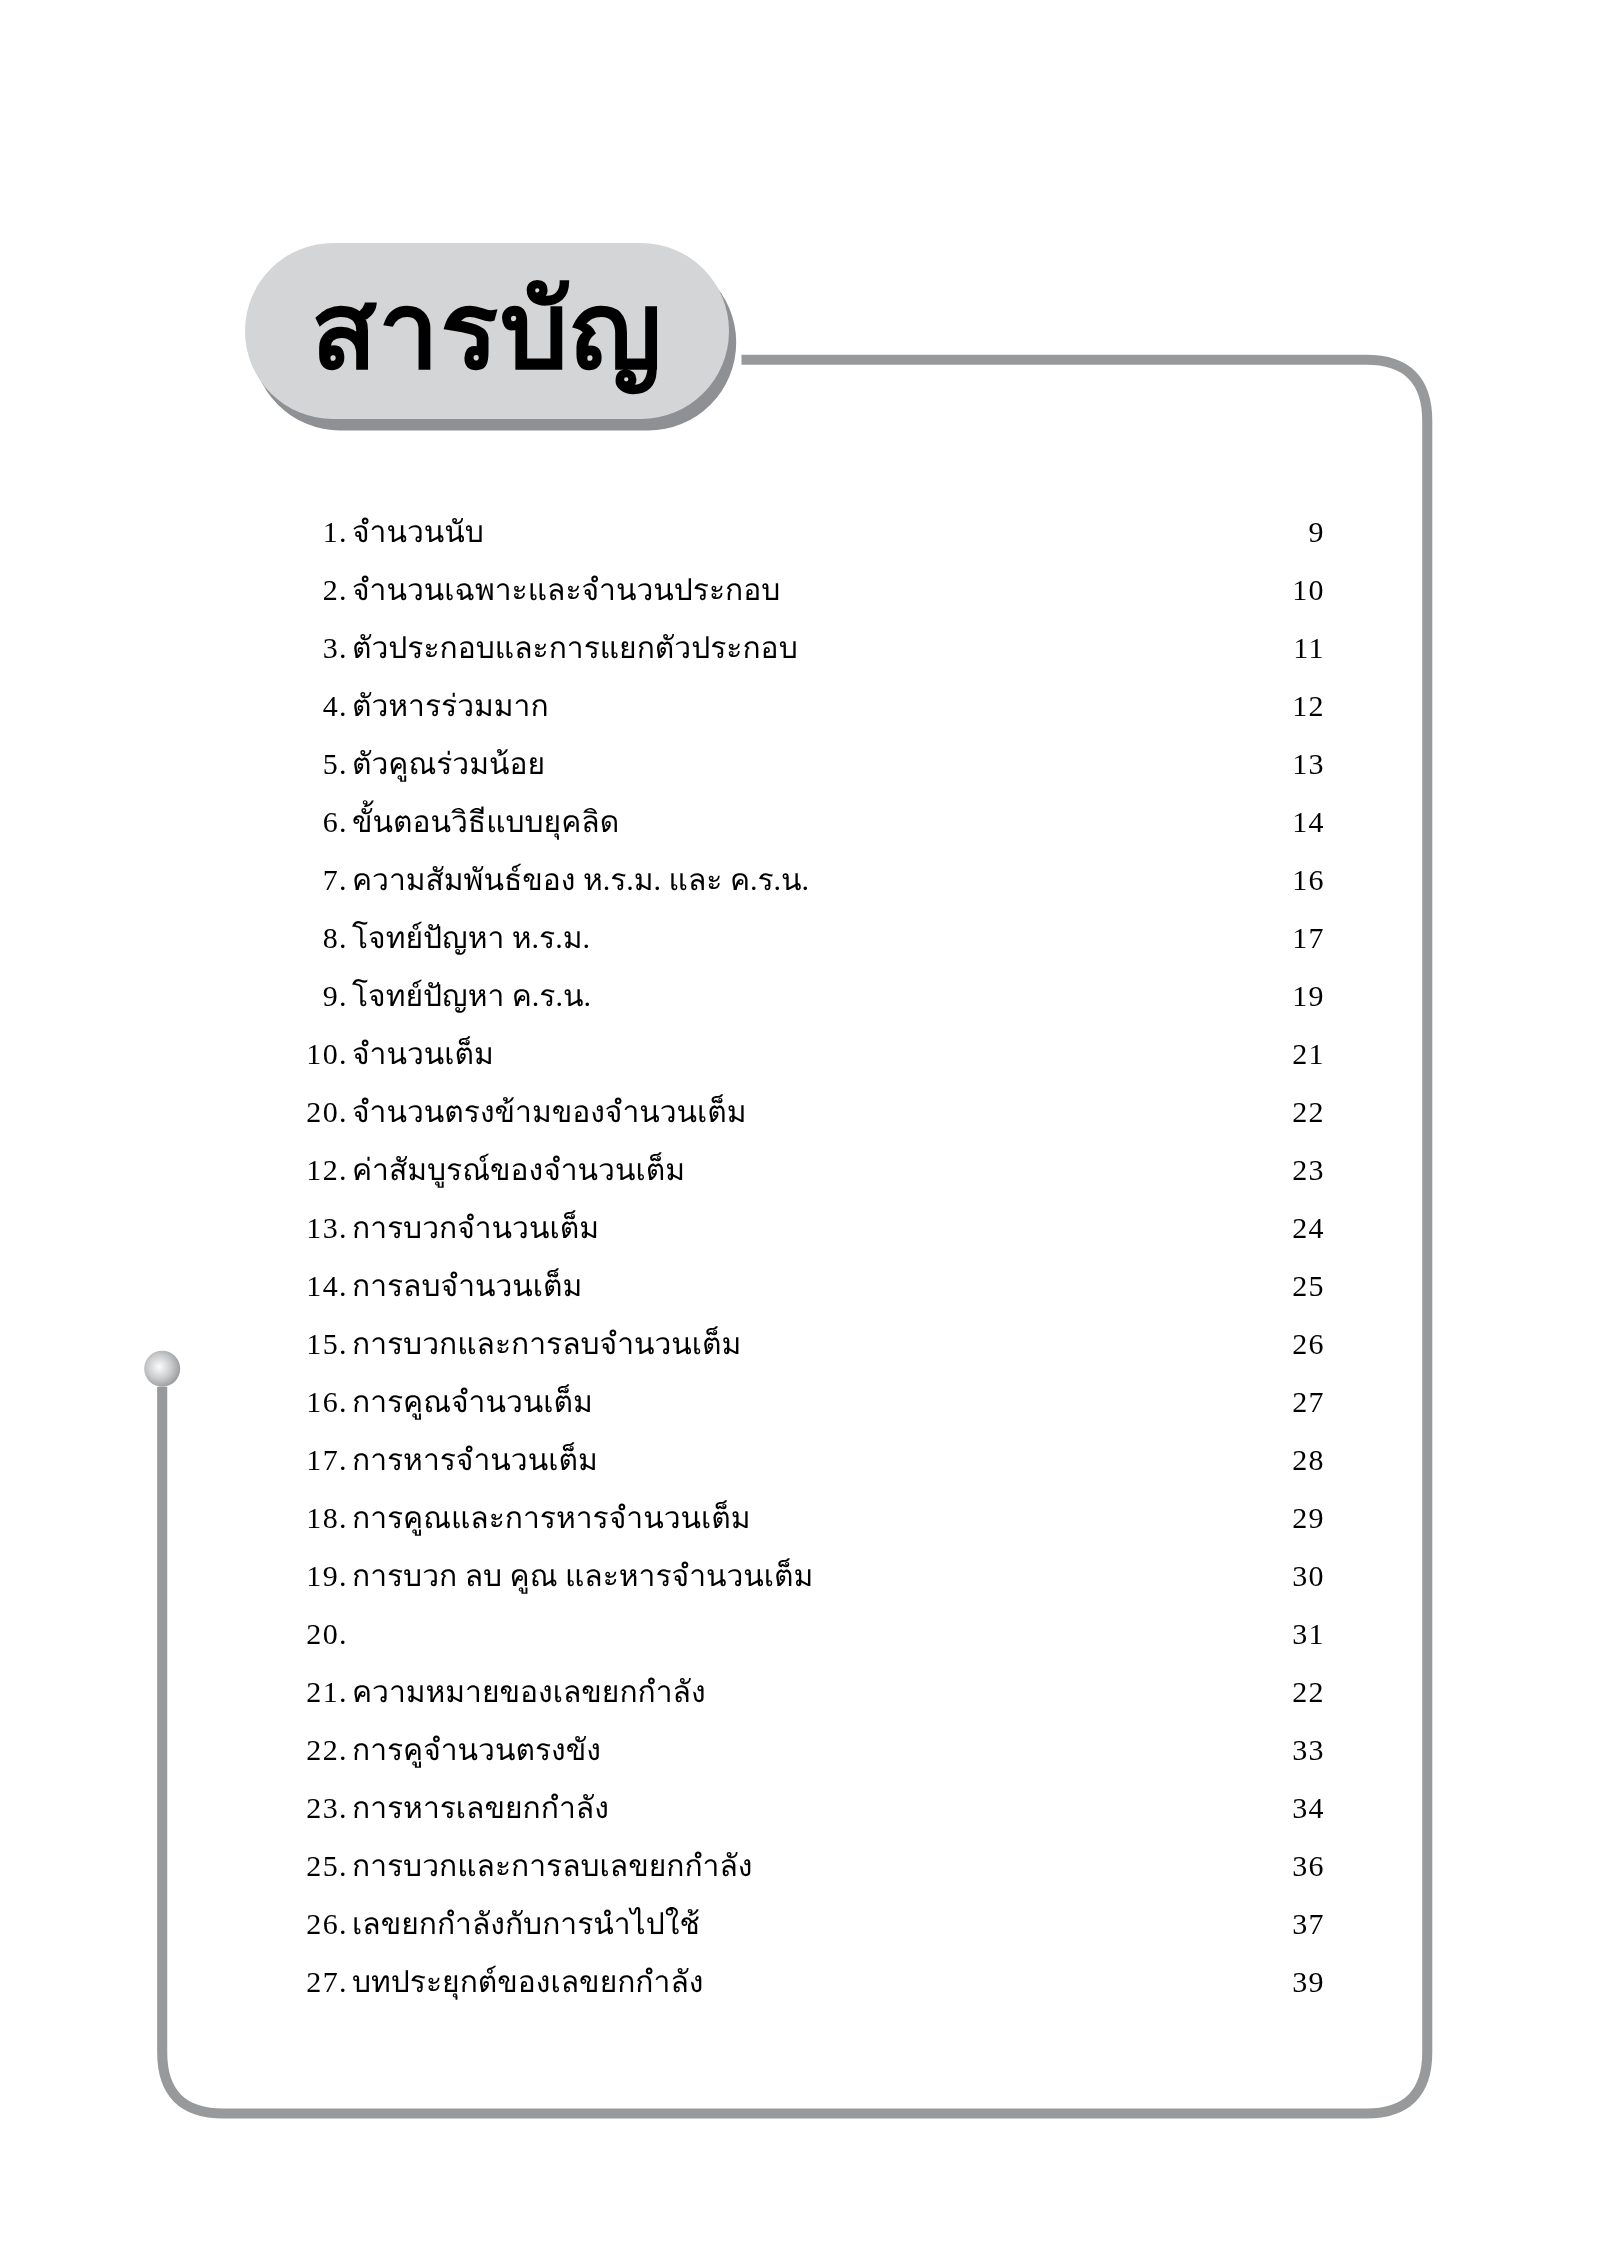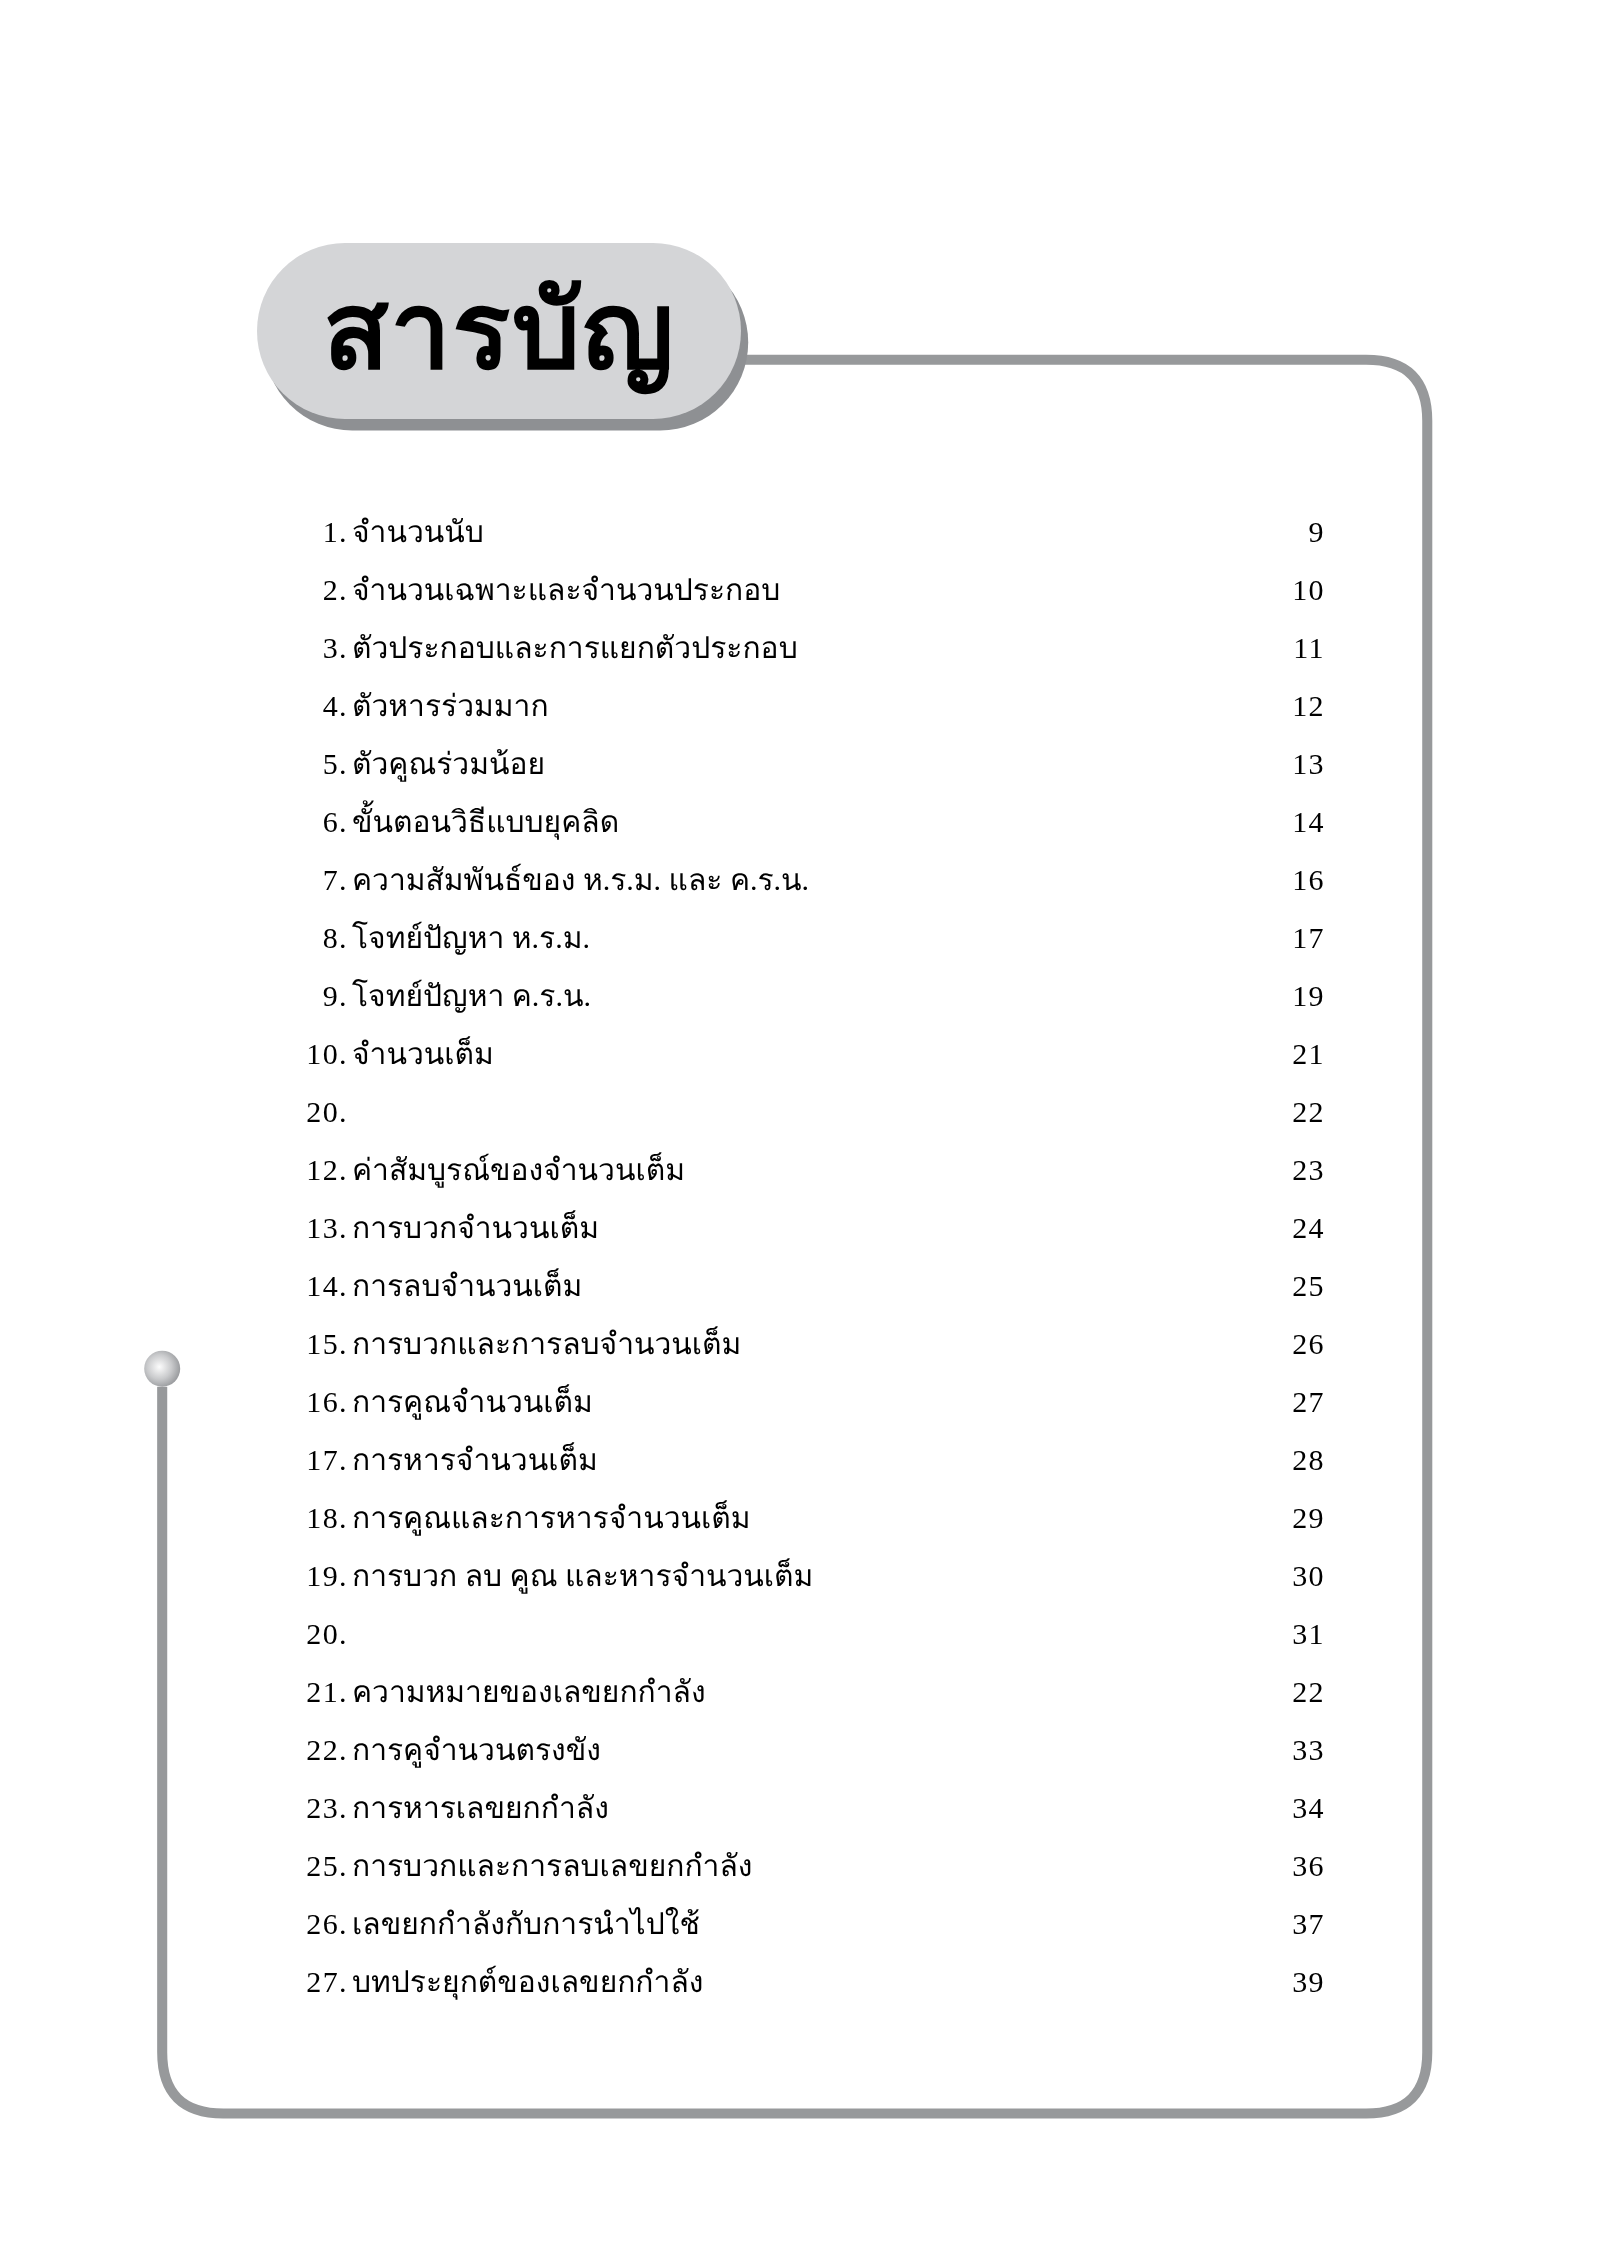--- a/index.html
+++ b/index.html
@@ -17,21 +17,21 @@
     width: 1624px; height: 2261px;
     z-index: 1;
   }
   .frame path {
     stroke: var(--frame-gray, #97999b);
     stroke-width: 14;
     fill: none;
   }
   .title-bubble {
     position: absolute;
-    left: 257px;
+    left: 245px;
     top: 243px;
     width: 484px;
     height: 176px;
     background: var(--bubble-fill, #d4d5d7);
     border-radius: 91px;
     box-shadow: 7.2px 11.5px 0 0 var(--bubble-shadow, #8e9093);
     display: flex;
     align-items: center;
     justify-content: center;
     z-index: 2;
@@ -156,20 +156,21 @@
     </div>
 
     <div class="toc-row">
       <span class="toc-num">10.</span>
       <span class="toc-label">จำนวนเต็ม</span>
       <span class="toc-page">21</span>
     </div>
 
     <div class="toc-row">
       <span class="toc-num">20.</span>
+      <span class="toc-label">จำนวนตรงข้ามของจำนวนเต็ม</span>
       <span class="toc-page">22</span>
     </div>
 
     <div class="toc-row">
       <span class="toc-num">12.</span>
       <span class="toc-label">ค่าสัมบูรณ์ของจำนวนเต็ม</span>
       <span class="toc-page">23</span>
     </div>
 
     <div class="toc-row">

